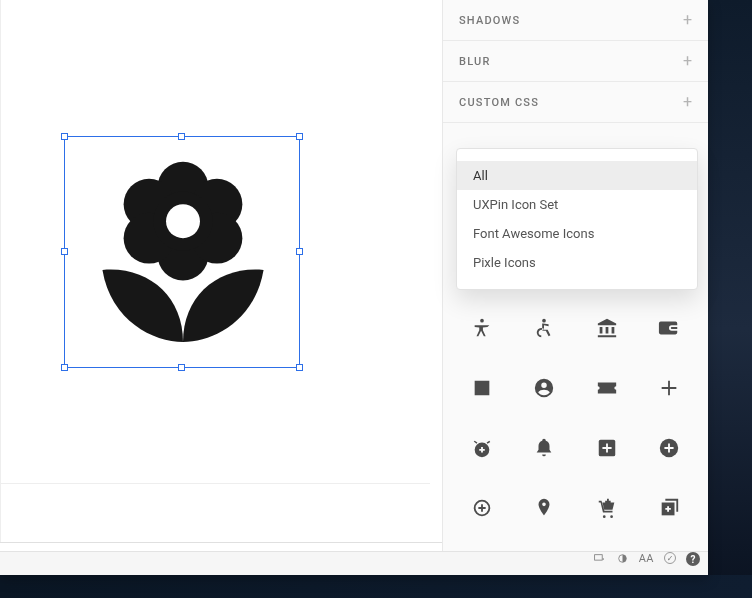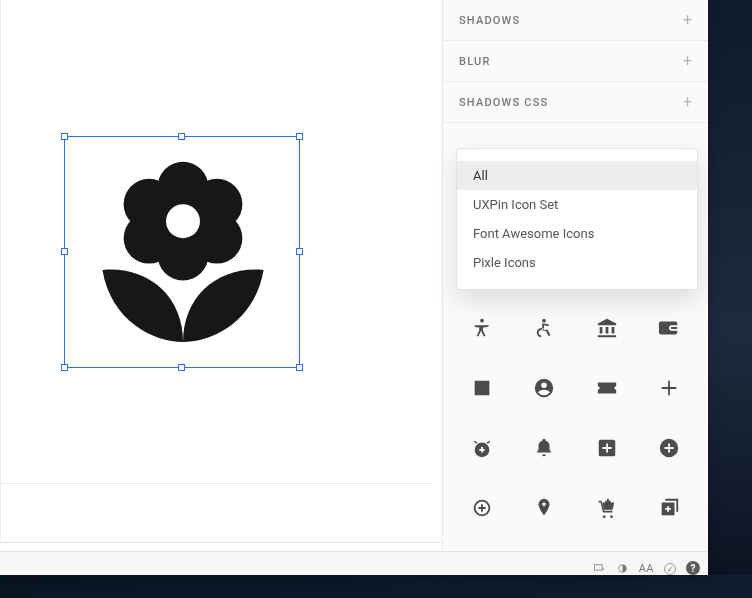--- a/index.html
+++ b/index.html
@@ -132,21 +132,21 @@
   .grid-cell svg { width: 22px; height: 22px; fill: #4c4c4c; }
 
   
   .statusbar {
     position: absolute;
     left: 0; right: 0; bottom: 0;
     height: 24px;
     background: #f6f6f6;
     border-top: 1px solid #e3e3e3;
     display: flex;
-    align-items: flex-end;
+    align-items: flex-start;
     justify-content: flex-end;
     padding-right: 8px;
     gap: 10px;
     font-size: 10px;
     color: #7a7a7a;
   }
   .statusbar .sb-item { display:flex; align-items:center; gap:2px; }
   .statusbar svg { width:13px; height:13px; fill:#7a7a7a; }
   .sb-aa { font-size: 11px; letter-spacing: .5px; }
   .sb-circle {
@@ -222,21 +222,21 @@
 
     <div class="panel-section">
       <span class="label">SHADOWS</span>
       <span class="plus">+</span>
     </div>
     <div class="panel-section">
       <span class="label">BLUR</span>
       <span class="plus">+</span>
     </div>
     <div class="panel-section">
-      <span class="label">SHADOWS CSS</span>
+      <span class="label">CUSTOM CSS</span>
       <span class="plus">+</span>
     </div>
 
     <div class="dropdown">
       <div class="dropdown-item selected">All</div>
       <div class="dropdown-item">UXPin Icon Set</div>
       <div class="dropdown-item">Font Awesome Icons</div>
       <div class="dropdown-item">Pixle Icons</div>
     </div>
 

